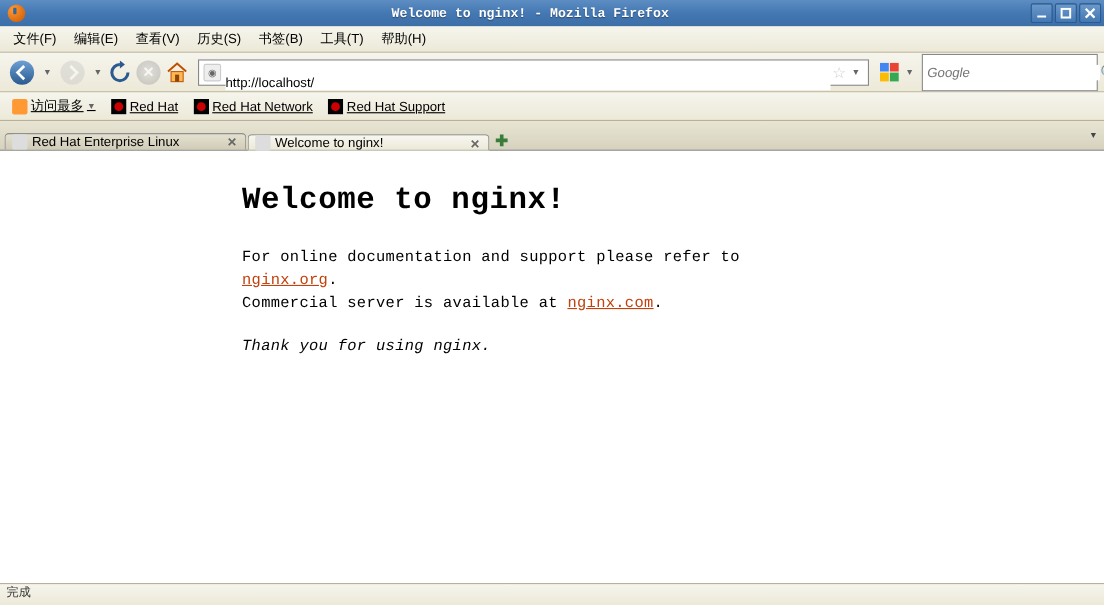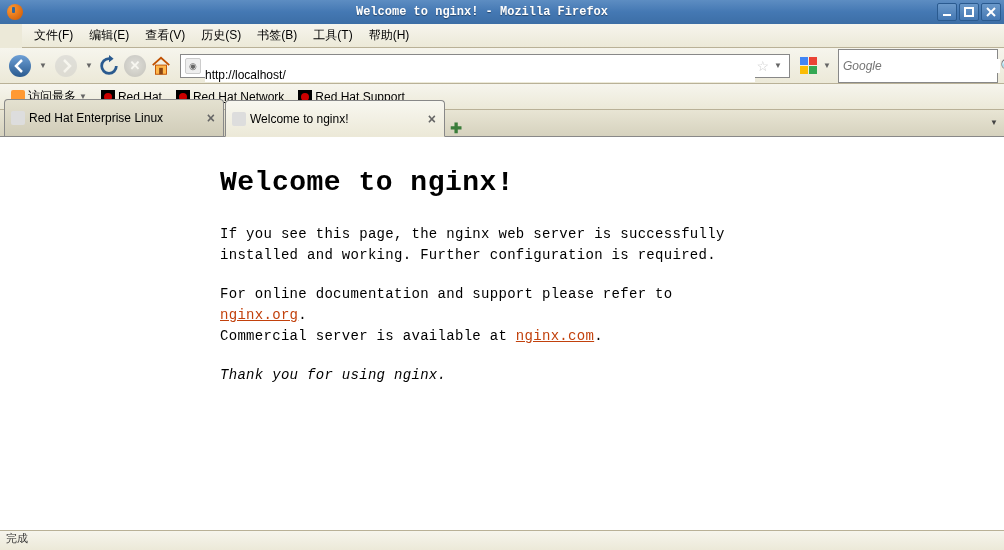--- a/index.html
+++ b/index.html
@@ -6,21 +6,21 @@
   body { font-family: sans-serif; font-size: 12px; background: #ece9d8; width: 1004px; height: 550px; overflow: hidden; display: flex; flex-direction: column; }
   
   .titlebar { background: linear-gradient(to bottom, #5d8dc2 0%, #4478b3 50%, #3c6ea6 100%); height: 24px; display: flex; align-items: center; padding: 0 3px; color: white; font-weight: bold; }
   .titlebar-icon { width: 16px; height: 16px; background: radial-gradient(circle at 30% 30%, #ff9933, #cc5500); border-radius: 50%; margin: 0 4px; position: relative; }
   .titlebar-icon::after { content: ''; position: absolute; top: 3px; left: 5px; width: 3px; height: 6px; background: #336699; border-radius: 1px; }
   .titlebar-title { flex: 1; text-align: center; font-size: 12px; text-shadow: 0 1px 1px rgba(0,0,0,.4); font-family: Liberation Mono, monospace; }
   .titlebar-btns { display: flex; gap: 2px; }
   .titlebar-btn { width: 20px; height: 18px; background: linear-gradient(to bottom, #6b99ca, #4478b3); border: 1px solid #2a5a8f; border-radius: 2px; display: flex; align-items: center; justify-content: center; color: white; font-size: 10px; font-weight: bold; }
   .titlebar-btn svg { width: 10px; height: 10px; stroke: white; stroke-width: 2; fill: none; }
   
-  .menubar { background: linear-gradient(to bottom, #f6f5ed 0%, #ece9d8 100%); height: 24px; display: flex; align-items: flex-end; padding: 0 4px; border-bottom: 1px solid #b9b197; margin-left: 22px; }
+  .menubar { background: linear-gradient(to bottom, #f6f5ed 0%, #ece9d8 100%); height: 24px; display: flex; align-items: flex-end; padding: 0 4px; border-bottom: 1px solid #b9b197; }
   .menuitem { padding: 3px 8px; color: #000; cursor: default; }
   
   .toolbar { background: linear-gradient(to bottom, #f6f5ed 0%, #ece9d8 100%); height: 36px; display: flex; align-items: center; padding: 2px 6px; gap: 4px; border-bottom: 1px solid #b9b197; }
   .navbtn { width: 28px; height: 28px; display: flex; align-items: center; justify-content: center; border-radius: 3px; }
   .navbtn.disabled { opacity: 0.4; }
   .back-icon svg, .fwd-icon svg { width: 24px; height: 24px; }
   .dropdown-arrow { font-size: 8px; color: #666; width: 10px; text-align: center; }
   
   .reload-icon { width: 22px; height: 22px; }
   .reload-icon svg { width: 22px; height: 22px; }
@@ -40,21 +40,21 @@
   .mag-icon { color: #3366cc; font-size: 14px; }
   
   .bookmarkbar { background: linear-gradient(to bottom, #f6f5ed 0%, #ece9d8 100%); height: 26px; display: flex; align-items: center; padding: 2px 6px; gap: 4px; border-bottom: 1px solid #b9b197; text-decoration: underline; }
   .bm-item { display: flex; align-items: center; gap: 3px; padding: 2px 5px; cursor: default; }
   .most-visited-icon { width: 14px; height: 14px; background: #ff9933; border-radius: 2px; position: relative; }
   .redhat-fav { width: 14px; height: 14px; }
   .redhat-fav svg { width: 14px; height: 14px; }
   .bm-dropdown { font-size: 8px; color: #666; }
   
   .tabbar { background: linear-gradient(to bottom, #e8e5d4 0%, #d6d2be 100%); height: 27px; display: flex; align-items: flex-end; padding: 2px 4px 0; border-bottom: 1px solid #888; position: relative; }
-  .tab { height: 37px; display: flex; align-items: center; padding: 0 6px; gap: 4px; border: 1px solid #888; border-bottom: none; border-radius: 4px 4px 0 0; margin-right: 1px; min-width: 220px; font-size: 12px; }
+  .tab { height: 15px; display: flex; align-items: center; padding: 0 6px; gap: 4px; border: 1px solid #888; border-bottom: none; border-radius: 4px 4px 0 0; margin-right: 1px; min-width: 220px; font-size: 12px; }
   .tab.inactive { background: linear-gradient(to bottom, #e4e1d0, #d0ccb8); }
   .tab.active { background: linear-gradient(to bottom, #f8f7f0, #ece9d8); border-bottom: 1px solid #ece9d8; margin-bottom: -1px; position: relative; z-index: 2; }
   .tab-favicon { width: 14px; height: 14px; background: #ddd; border-radius: 2px; }
   .tab-title { flex: 1; white-space: nowrap; overflow: hidden; text-overflow: ellipsis; }
   .tab-close { font-size: 14px; color: #666; font-weight: bold; padding: 0 2px; }
   .new-tab { width: 20px; display: flex; align-items: center; justify-content: center; color: #3a7d3a; font-weight: bold; font-size: 14px; }
   .tab-over { position: absolute; right: 6px; top: 8px; font-size: 8px; color: #444; }
   
   .content { flex: 1; background: white; overflow: auto; padding: 30px 0 0 220px; }
   .content h1 { font-family: "Courier New", monospace; font-weight: bold; font-size: 28px; margin-bottom: 26px; letter-spacing: 0.5px; }
@@ -195,21 +195,20 @@
     <div class="tab-favicon"></div>
     <span class="tab-title">Welcome to nginx!</span>
     <span class="tab-close">×</span>
   </div>
   <div class="new-tab">✚</div>
   <div class="tab-over">▼</div>
 </div>
 
 <div class="content">
   <h1>Welcome to nginx!</h1>
-  <p>If you see this page, the nginx web server is successfully installed and working. Further configuration is required.</p>
   <p>
     <span>For online documentation and support please refer to </span><a href="#">nginx.org</a><span>.</span><br>
     <span>Commercial server is available at </span><a href="#">nginx.com</a><span>.</span>
   </p>
   <p class="thanks">Thank you for using nginx.</p>
 </div>
 
 <div class="statusbar">
   <span>完成</span>
 </div>

